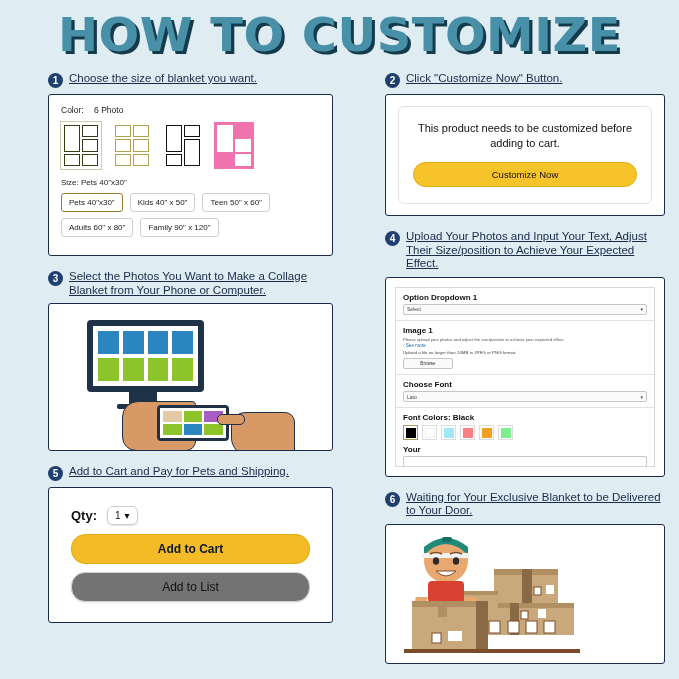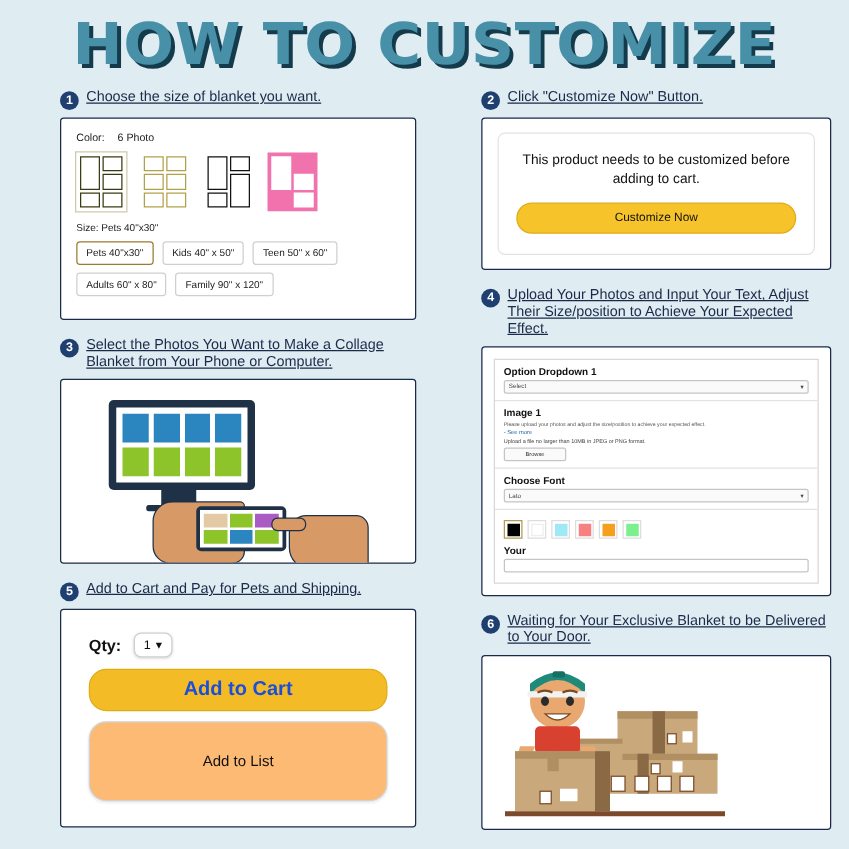--- a/index.html
+++ b/index.html
@@ -159,25 +159,25 @@
   .p5{padding:18px 22px 20px 22px;}
   .qty-row{display:flex;align-items:center;gap:10px;margin-bottom:9px;}
   .qty-lbl{font-size:13px;font-weight:bold;color:#111;}
   .qty-sel{
     border:1px solid #cfcfcf;border-radius:6px;background:#fff;
     box-shadow:0 1px 2px rgba(0,0,0,.12);
     padding:3px 7px;font-size:10px;color:#111;display:flex;align-items:center;gap:4px;
   }
   .btn-cart{
     background:#f3bb26;border:1px solid #e0ac16;border-radius:14px;
-    text-align:center;font-size:16px;font-weight:bold;color:#1d4ed8;padding:7px 0;margin-bottom:8px;
+    text-align:center;font-size:12px;font-weight:bold;color:#0f172a;padding:7px 0;margin-bottom:8px;
   }
   .btn-list{
-    background:#fdba74;border:1px solid #d2d2d2;border-radius:14px;
-    text-align:center;font-size:12px;color:#111;padding:24px 0;
+    background:#737373;border:1px solid #d2d2d2;border-radius:14px;
+    text-align:center;font-size:12px;color:#111;padding:7px 0;
     box-shadow:0 1px 2px rgba(0,0,0,.08);
   }
 
   
   .p6{height:140px;position:relative;overflow:hidden;}
 </style>
 </head>
 <body>
 
 <div class="title">HOW TO CUSTOMIZE</div>
@@ -341,20 +341,21 @@
 
       <div class="fsec">
         <div class="f-h">Choose Font</div>
         <div class="f-sel">
           <span>Lato</span>
           <span>▾</span>
         </div>
       </div>
 
       <div class="fsec nb">
+        <div class="f-h">Font Colors: Black</div>
         <div class="sw-row">
           <div class="sw-box sel">
               <div class="sw-in" style="background:#000000"></div>
             </div>
           <div class="sw-box">
               <div class="sw-in" style="background:#ffffff;border:1px solid #eee;box-sizing:border-box;"></div>
             </div>
           <div class="sw-box">
               <div class="sw-in" style="background:#9fe8f5"></div>
             </div>

